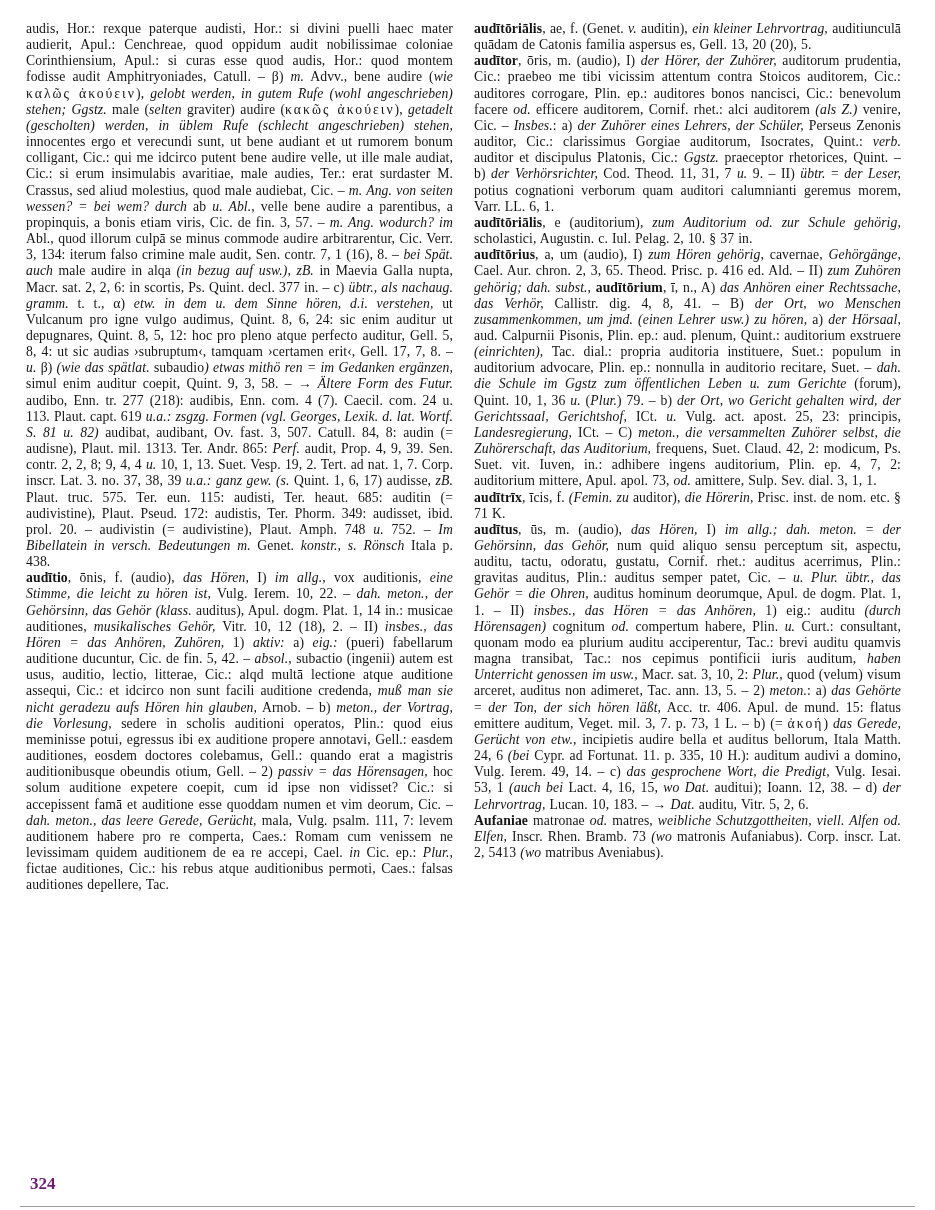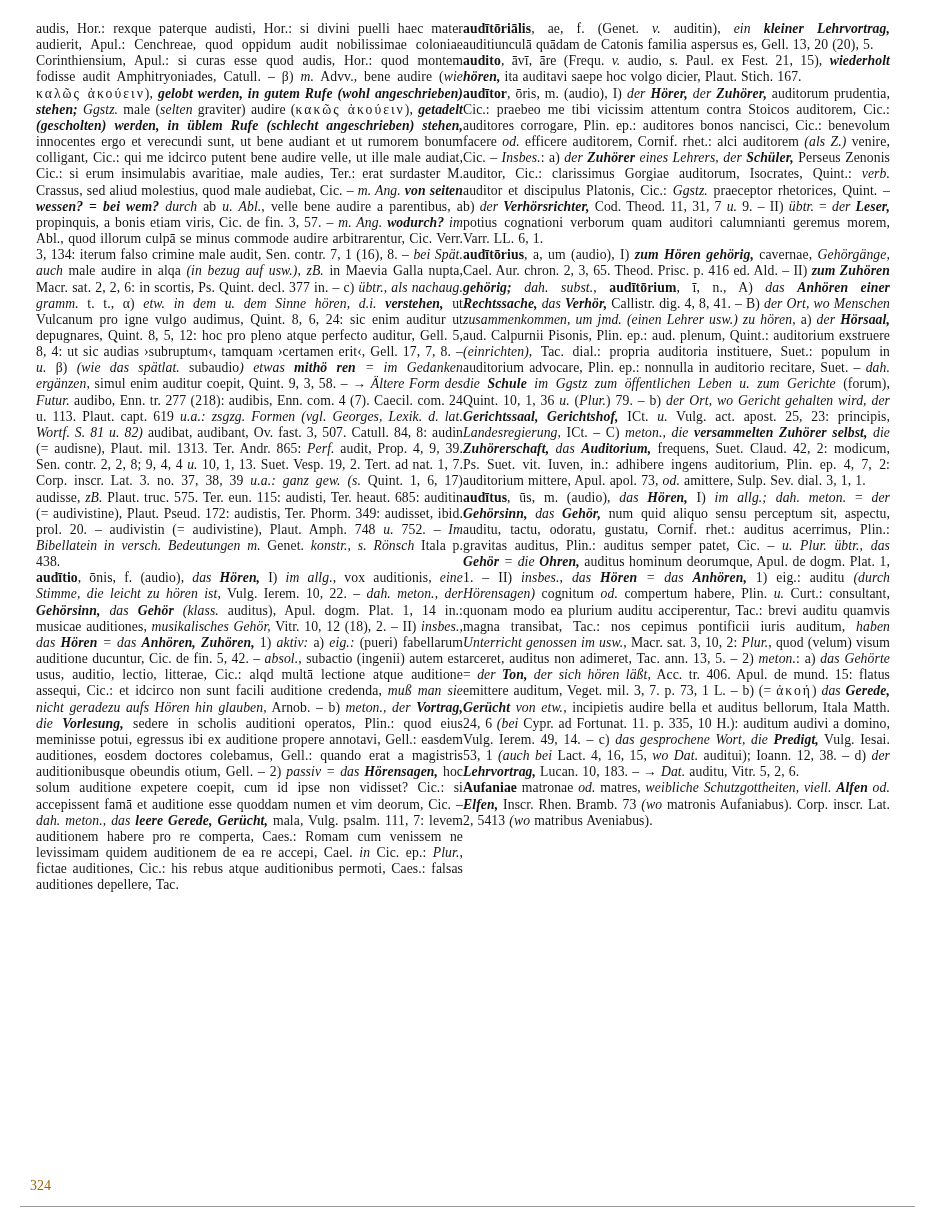--- a/index.html
+++ b/index.html
@@ -7,41 +7,43 @@
     position: relative;
     width: 935px;
     height: 1210px;
     background: #ffffff;
     font-family: "Liberation Serif", "DejaVu Serif", serif;
     color: #141414;
     overflow: hidden;
   }
   .columns {
     display: flex;
-    padding: 21px 30px 0 36px;
+    gap: 21px;
+    padding: 21px 30px 0 26px;
   }
   .col {
     width: 427px;
     text-align: justify;
     font-size: 13.7px;
     line-height: 16.15px;
     letter-spacing: 0.1px;
     word-spacing: 0.5px;
   }
   .para { margin: 0; }
   .bd   { font-weight: bold; }
   .it   { font-style: italic; }
-  .bdit { font-weight: bold; font-style: italic; }
+  .bdit { font-weight: normal; font-style: italic; }
   .gk   { letter-spacing: 2px; }
   .page-number {
     position: absolute;
     left: 30px;
     bottom: 16px;
-    font-size: 14px;
-    color: #a16207;
+    font-size: 17px;
+    color: #701a75;
+    font-weight: bold;
   }
   .bottom-rule {
     position: absolute;
     left: 20px;
     right: 20px;
     bottom: 3px;
     height: 1px;
     background: #9a9a9a;
   }
 </style>
@@ -49,22 +51,23 @@
 <body>
 
 <div class="page">
   <div class="columns">
     <div class="col">
         <p class="para"><span>audis, Hor.: rexque paterque audisti, Hor.: si divini puelli haec mater audierit, Apul.: Cenchreae, quod oppidum audit nobilissimae coloniae Corinthiensium, Apul.: si curas esse quod audis, Hor.: quod montem fodisse audit Amphitryoniades, Catull. – β) </span><span class="it">m.</span><span> Advv., bene audire (</span><span class="it">wie</span><span class="gk"> καλῶς ἀκούειν</span><span>), </span><span class="bdit">gelobt werden, in gutem Rufe (wohl angeschrieben) stehen;</span><span> </span><span class="it">Ggstz.</span><span> male (</span><span class="it">selten</span><span> graviter) audire (</span><span class="gk">κακῶς ἀκούειν</span><span>), </span><span class="bdit">getadelt (gescholten) werden, in üblem Rufe (schlecht angeschrieben) stehen,</span><span> innocentes ergo et verecundi sunt, ut bene audiant et ut rumorem bonum colligant, Cic.: qui me idcirco putent bene audire velle, ut ille male audiat, Cic.: si erum insimulabis avaritiae, male audies, Ter.: erat surdaster M. Crassus, sed aliud molestius, quod male audiebat, Cic. – </span><span class="it">m. Ang. </span><span class="bdit">von seiten wessen? = bei wem?</span><span class="it"> durch</span><span> ab </span><span class="it">u. Abl.</span><span>, velle bene audire a parentibus, a propinquis, a bonis etiam viris, Cic. de fin. 3, 57. – </span><span class="it">m. Ang. </span><span class="bdit">wodurch?</span><span class="it"> im</span><span> Abl., quod illorum culpā se minus commode audire arbitrarentur, Cic. Verr. 3, 134: iterum falso crimine male audit, Sen. contr. 7, 1 (16), 8. – </span><span class="it">bei Spät. auch</span><span> male audire in alqa </span><span class="it">(in bezug auf usw.), zB.</span><span> in Maevia Galla nupta, Macr. sat. 2, 2, 6: in scortis, Ps. Quint. decl. 377 in. – c) </span><span class="it">übtr., als nachaug. gramm.</span><span> t. t., α) </span><span class="it">etw. in dem u. dem Sinne hören, d.i. </span><span class="bdit">verstehen,</span><span> ut Vulcanum pro igne vulgo audimus, Quint. 8, 6, 24: sic enim auditur ut depugnares, Quint. 8, 5, 12: hoc pro pleno atque perfecto auditur, Gell. 5, 8, 4: ut sic audias ›subruptum‹, tamquam ›certamen erit‹, Gell. 17, 7, 8. – </span><span class="it">u.</span><span> β) </span><span class="it">(wie das spätlat. </span><span>subaudio</span><span class="it">) etwas </span><span class="bdit">mithö ren</span><span class="it"> = im Gedanken ergänzen,</span><span> simul enim auditur coepit, Quint. 9, 3, 58. – → </span><span class="it">Ältere Form des Futur.</span><span> audibo, Enn. tr. 277 (218): audibis, Enn. com. 4 (7). Caecil. com. 24 u. 113. Plaut. capt. 619 </span><span class="it">u.a.: zsgzg. Formen (vgl. Georges, Lexik. d. lat. Wortf. S. 81 u. 82)</span><span> audibat, audibant, Ov. fast. 3, 507. Catull. 84, 8: audin (= audisne), Plaut. mil. 1313. Ter. Andr. 865: </span><span class="it">Perf.</span><span> audit, Prop. 4, 9, 39. Sen. contr. 2, 2, 8; 9, 4, 4 </span><span class="it">u.</span><span> 10, 1, 13. Suet. Vesp. 19, 2. Tert. ad nat. 1, 7. Corp. inscr. Lat. 3. no. 37, 38, 39 </span><span class="it">u.a.: ganz gew. (s.</span><span> Quint. 1, 6, 17) audisse, </span><span class="it">zB.</span><span> Plaut. truc. 575. Ter. eun. 115: audisti, Ter. heaut. 685: auditin (= audivistine), Plaut. Pseud. 172: audistis, Ter. Phorm. 349: audisset, ibid. prol. 20. – audivistin (= audivistine), Plaut. Amph. 748 </span><span class="it">u.</span><span> 752. – </span><span class="it">Im Bibellatein in versch. Bedeutungen m.</span><span> Genet. </span><span class="it">konstr., s. Rönsch</span><span> Itala p. 438.</span></p>
         <p class="para"><span class="bd">audītio</span><span>, ōnis, f. (audio), </span><span class="it">das </span><span class="bdit">Hören,</span><span> I) </span><span class="it">im allg.</span><span>, vox auditionis, </span><span class="it">eine Stimme, die leicht zu hören ist,</span><span> Vulg. Ierem. 10, 22. – </span><span class="it">dah. meton., der </span><span class="bdit">Gehörsinn,</span><span class="it"> das </span><span class="bdit">Gehör</span><span class="it"> (klass.</span><span> auditus), Apul. dogm. Plat. 1, 14 in.: musicae auditiones, </span><span class="it">musikalisches Gehör,</span><span> Vitr. 10, 12 (18), 2. – II) </span><span class="it">insbes., das </span><span class="bdit">Hören</span><span class="it"> = das </span><span class="bdit">Anhören, Zuhören,</span><span> 1) </span><span class="it">aktiv:</span><span> a) </span><span class="it">eig.:</span><span> (pueri) fabellarum auditione ducuntur, Cic. de fin. 5, 42. – </span><span class="it">absol.</span><span>, subactio (ingenii) autem est usus, auditio, lectio, litterae, Cic.: alqd multā lectione atque auditione assequi, Cic.: et idcirco non sunt facili auditione credenda, </span><span class="it">muß man sie nicht geradezu aufs Hören hin glauben,</span><span> Arnob. – b) </span><span class="it">meton., der </span><span class="bdit">Vortrag,</span><span class="it"> die </span><span class="bdit">Vorlesung,</span><span> sedere in scholis auditioni operatos, Plin.: quod eius meminisse potui, egressus ibi ex auditione propere annotavi, Gell.: easdem auditiones, eosdem doctores colebamus, Gell.: quando erat a magistris auditionibusque obeundis otium, Gell. – 2) </span><span class="it">passiv = das </span><span class="bdit">Hörensagen,</span><span> hoc solum auditione expetere coepit, cum id ipse non vidisset? Cic.: si accepissent famā et auditione esse quoddam numen et vim deorum, Cic. – </span><span class="it">dah. meton., das </span><span class="bdit">leere Gerede, Gerücht,</span><span> mala, Vulg. psalm. 111, 7: levem auditionem habere pro re comperta, Caes.: Romam cum venissem ne levissimam quidem auditionem de ea re accepi, Cael. </span><span class="it">in</span><span> Cic. ep.: </span><span class="it">Plur.</span><span>, fictae auditiones, Cic.: his rebus atque auditionibus permoti, Caes.: falsas auditiones depellere, Tac.</span></p>
       </div>
     <div class="col">
         <p class="para"><span class="bd">audītōriālis</span><span>, ae, f. (Genet. </span><span class="it">v.</span><span> auditin), </span><span class="it">ein </span><span class="bdit">kleiner Lehrvortrag,</span><span> auditiunculā quādam de Catonis familia aspersus es, Gell. 13, 20 (20), 5.</span></p>
-        <p class="para"><span class="bd">audito</span><span>, āvī, āre (Frequ. </span><span class="it">v.</span><span> audio, </span><span class="it">s.</span><span> Paul. ex Fest. 21, 15), </span><span class="bdit">wiederholt hören,</span><span> ita auditavi saepe hoc volgo dicier, Plaut. Stich. 167.</span></p>
         <p class="para"><span class="bd">audītor</span><span>, ōris, m. (audio), I) </span><span class="it">der </span><span class="bdit">Hörer,</span><span class="it"> der </span><span class="bdit">Zuhörer,</span><span> auditorum prudentia, Cic.: praebeo me tibi vicissim attentum contra Stoicos auditorem, Cic.: auditores corrogare, Plin. ep.: auditores bonos nancisci, Cic.: benevolum facere </span><span class="it">od.</span><span> efficere auditorem, Cornif. rhet.: alci auditorem </span><span class="it">(als Z.)</span><span> venire, Cic. – </span><span class="it">Insbes.</span><span>: a) </span><span class="it">der </span><span class="bdit">Zuhörer</span><span class="it"> eines Lehrers, der </span><span class="bdit">Schüler,</span><span> Perseus Zenonis auditor, Cic.: clarissimus Gorgiae auditorum, Isocrates, Quint.: </span><span class="it">verb.</span><span> auditor et discipulus Platonis, Cic.: </span><span class="it">Ggstz.</span><span> praeceptor rhetorices, Quint. – b) </span><span class="it">der </span><span class="bdit">Verhörsrichter,</span><span> Cod. Theod. 11, 31, 7 </span><span class="it">u.</span><span> 9. – II) </span><span class="it">übtr.</span><span> = </span><span class="it">der </span><span class="bdit">Leser,</span><span> potius cognationi verborum quam auditori calumnianti geremus morem, Varr. LL. 6, 1.</span></p>
+        <p class="para"><span class="bd">audītōriālis</span><span>, e (auditorium), </span><span class="bdit">zum Auditorium</span><span class="it"> od. </span><span class="bdit">zur Schule gehörig,</span><span> scholastici, Augustin. c. Iul. Pelag. 2, 10. § 37 in.</span></p>
         <p class="para"><span class="bd">audītōrius</span><span>, a, um (audio), I) </span><span class="bdit">zum Hören gehörig,</span><span> cavernae, </span><span class="it">Gehörgänge,</span><span> Cael. Aur. chron. 2, 3, 65. Theod. Prisc. p. 416 ed. Ald. – II) </span><span class="bdit">zum Zuhören gehörig;</span><span class="it"> dah. subst.</span><span>, </span><span class="bd">audītōrium</span><span>, ī, n., A) </span><span class="it">das </span><span class="bdit">Anhören einer Rechtssache,</span><span class="it"> das </span><span class="bdit">Verhör,</span><span> Callistr. dig. 4, 8, 41. – B) </span><span class="it">der Ort, wo Menschen zusammenkommen, um jmd. (einen Lehrer usw.) zu hören,</span><span> a) </span><span class="it">der </span><span class="bdit">Hörsaal,</span><span> aud. Calpurnii Pisonis, Plin. ep.: aud. plenum, Quint.: auditorium exstruere </span><span class="it">(einrichten),</span><span> Tac. dial.: propria auditoria instituere, Suet.: populum in auditorium advocare, Plin. ep.: nonnulla in auditorio recitare, Suet. – </span><span class="it">dah. die </span><span class="bdit">Schule</span><span class="it"> im Ggstz zum öffentlichen Leben u. zum Gerichte</span><span> (forum), Quint. 10, 1, 36 </span><span class="it">u.</span><span> (</span><span class="it">Plur.</span><span>) 79. – b) </span><span class="it">der Ort, wo Gericht gehalten wird, der </span><span class="bdit">Gerichtssaal, Gerichtshof,</span><span> ICt. </span><span class="it">u.</span><span> Vulg. act. apost. 25, 23: principis, </span><span class="it">Landesregierung,</span><span> ICt. – C) </span><span class="it">meton., die </span><span class="bdit">versammelten Zuhörer selbst,</span><span class="it"> die </span><span class="bdit">Zuhörerschaft,</span><span class="it"> das </span><span class="bdit">Auditorium,</span><span> frequens, Suet. Claud. 42, 2: modicum, Ps. Suet. vit. Iuven, in.: adhibere ingens auditorium, Plin. ep. 4, 7, 2: auditorium mittere, Apul. apol. 73, </span><span class="it">od.</span><span> amittere, Sulp. Sev. dial. 3, 1, 1.</span></p>
+        <p class="para"><span class="bd">audītrīx</span><span>, īcis, f. </span><span class="it">(Femin. zu</span><span> auditor), </span><span class="it">die </span><span class="bdit">Hörerin,</span><span> Prisc. inst. de nom. etc. § 71 K.</span></p>
         <p class="para"><span class="bd">audītus</span><span>, ūs, m. (audio), </span><span class="it">das </span><span class="bdit">Hören,</span><span> I) </span><span class="it">im allg.; dah. meton.</span><span> = </span><span class="it">der </span><span class="bdit">Gehörsinn,</span><span class="it"> das </span><span class="bdit">Gehör,</span><span> num quid aliquo sensu perceptum sit, aspectu, auditu, tactu, odoratu, gustatu, Cornif. rhet.: auditus acerrimus, Plin.: gravitas auditus, Plin.: auditus semper patet, Cic. – </span><span class="it">u. Plur. übtr., das </span><span class="bdit">Gehör</span><span class="it"> = die </span><span class="bdit">Ohren,</span><span> auditus hominum deorumque, Apul. de dogm. Plat. 1, 1. – II) </span><span class="it">insbes., das </span><span class="bdit">Hören</span><span class="it"> = das </span><span class="bdit">Anhören,</span><span> 1) eig.: auditu </span><span class="it">(durch Hörensagen)</span><span> cognitum </span><span class="it">od.</span><span> compertum habere, Plin. </span><span class="it">u.</span><span> Curt.: consultant, quonam modo ea plurium auditu acciperentur, Tac.: brevi auditu quamvis magna transibat, Tac.: nos cepimus pontificii iuris auditum, </span><span class="it">haben Unterricht genossen im usw.</span><span>, Macr. sat. 3, 10, 2: </span><span class="it">Plur.</span><span>, quod (velum) visum arceret, auditus non adimeret, Tac. ann. 13, 5. – 2) </span><span class="it">meton.</span><span>: a) </span><span class="it">das Gehörte</span><span> = </span><span class="it">der </span><span class="bdit">Ton,</span><span class="it"> der sich hören läßt,</span><span> Acc. tr. 406. Apul. de mund. 15: flatus emittere auditum, Veget. mil. 3, 7. p. 73, 1 L. – b) (= </span><span class="gk">ἀκοή</span><span>) </span><span class="it">das </span><span class="bdit">Gerede, Gerücht</span><span class="it"> von etw.</span><span>, incipietis audire bella et auditus bellorum, Itala Matth. 24, 6 </span><span class="it">(bei</span><span> Cypr. ad Fortunat. 11. p. 335, 10 H.): auditum audivi a domino, Vulg. Ierem. 49, 14. – c) </span><span class="it">das gesprochene Wort, die </span><span class="bdit">Predigt,</span><span> Vulg. Iesai. 53, 1 </span><span class="it">(auch bei</span><span> Lact. 4, 16, 15, </span><span class="it">wo Dat.</span><span> auditui); Ioann. 12, 38. – d) </span><span class="it">der </span><span class="bdit">Lehrvortrag,</span><span> Lucan. 10, 183. – → </span><span class="it">Dat.</span><span> auditu, Vitr. 5, 2, 6.</span></p>
         <p class="para"><span class="bd">Aufaniae</span><span> matronae </span><span class="it">od.</span><span> matres, </span><span class="it">weibliche Schutzgottheiten, viell. </span><span class="bdit">Alfen</span><span class="it"> od. </span><span class="bdit">Elfen,</span><span> Inscr. Rhen. Bramb. 73 </span><span class="it">(wo</span><span> matronis Aufaniabus). Corp. inscr. Lat. 2, 5413 </span><span class="it">(wo</span><span> matribus Aveniabus).</span></p>
       </div>
   </div>
   <div class="page-number">324</div>
   <div class="bottom-rule"></div>
 </div>
 
 </body></html>

